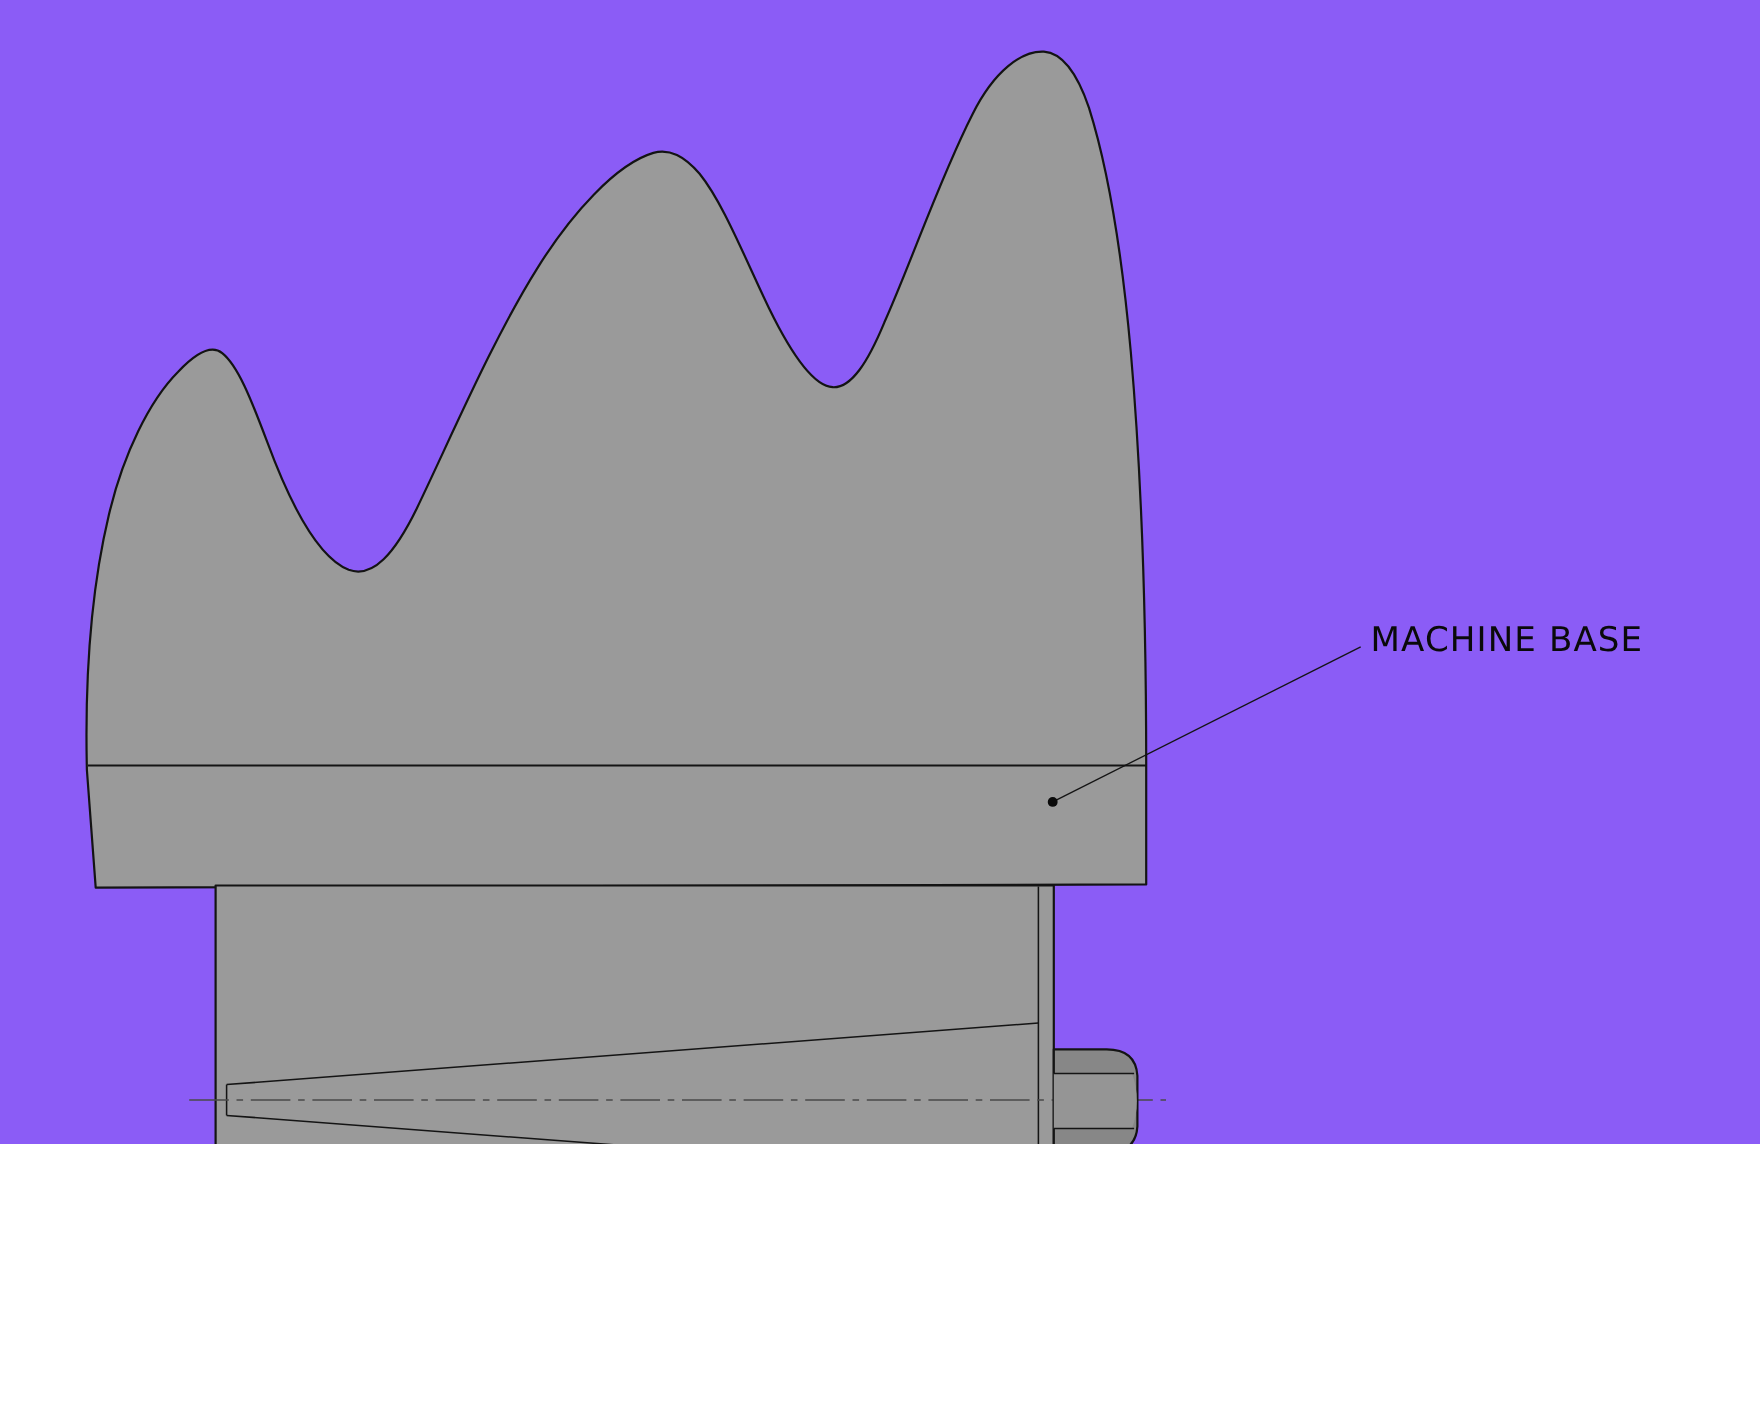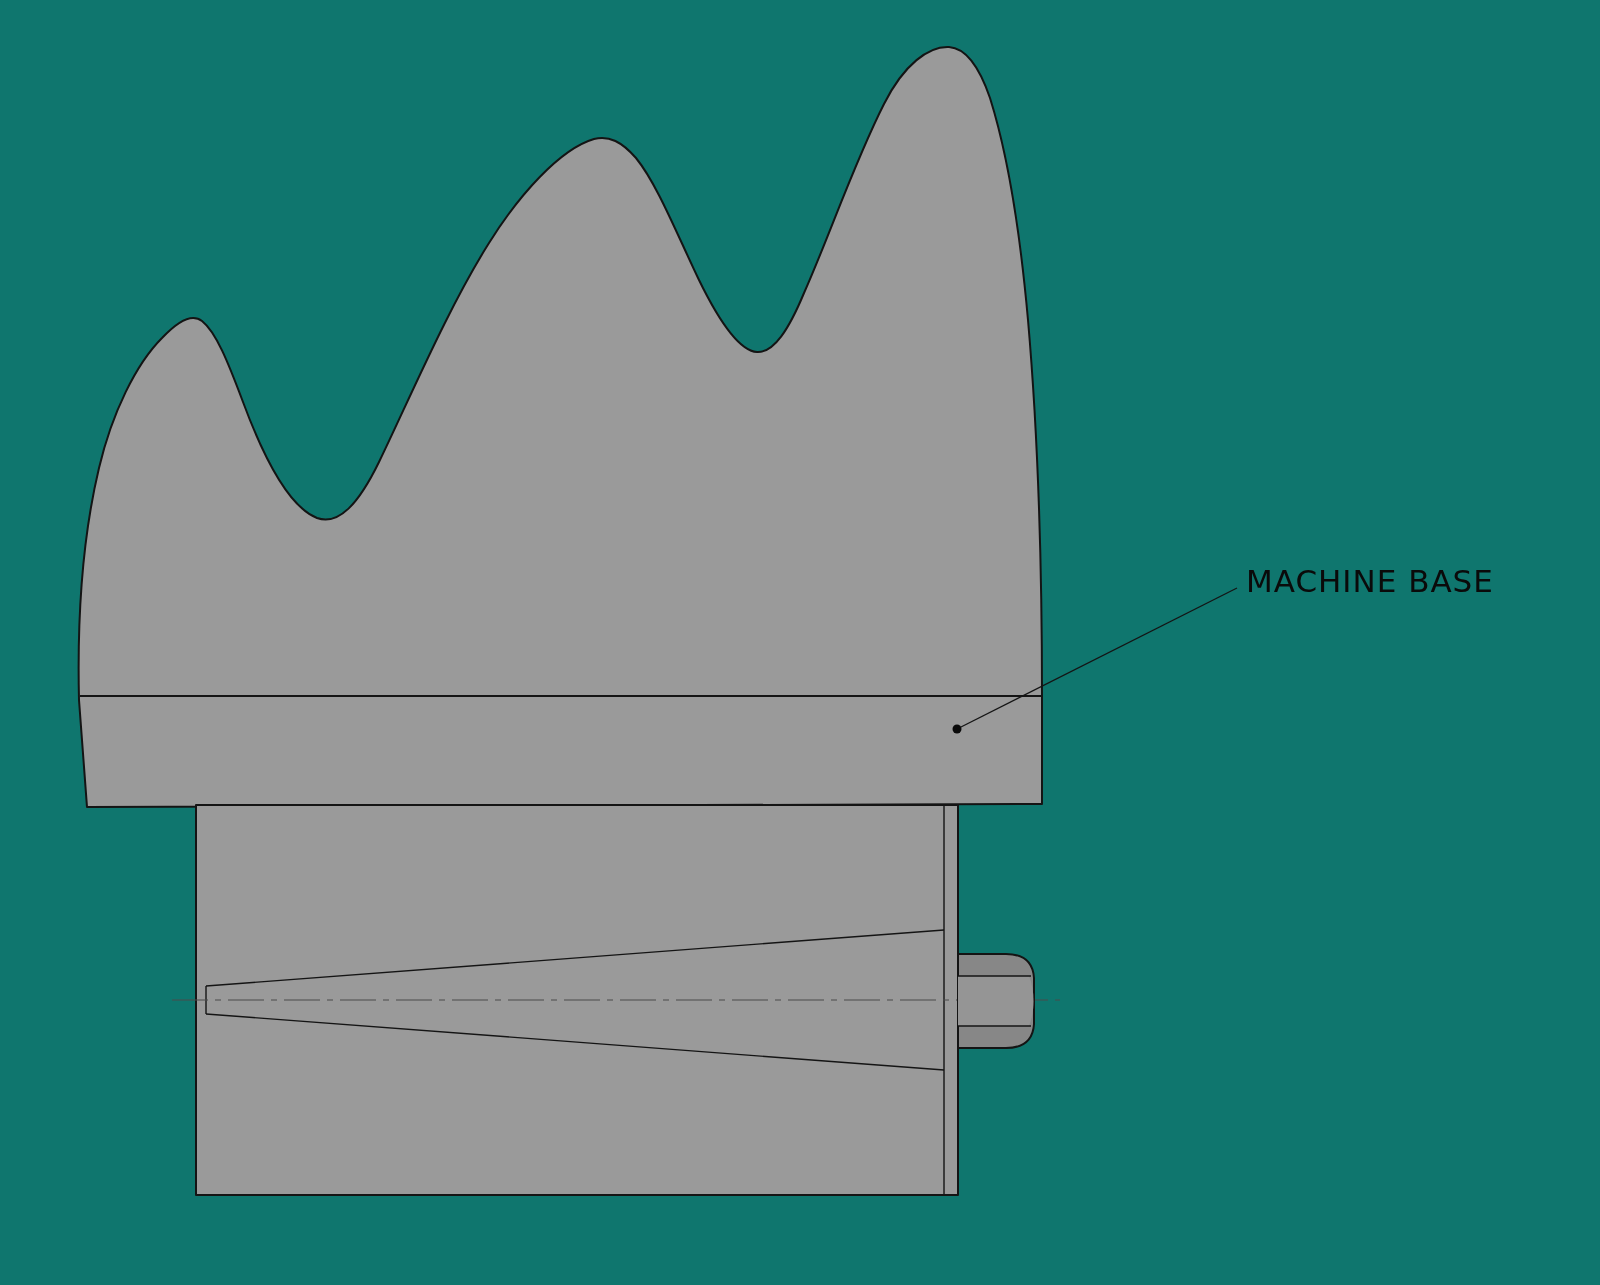--- a/index.html
+++ b/index.html
@@ -4,22 +4,22 @@
 <style>
   html, body {
     margin: 0;
     padding: 0;
     background: #ffffff;
     font-family: "DejaVu Sans", "Liberation Sans", sans-serif;
   }
   .canvas {
     position: relative;
     width: 1600px;
-    height: 1285px;
-    background: #0f766e;
+    height: 1040px;
+    background: #8b5cf6;
     overflow: hidden;
   }
   svg { display: block; }
   .outline {
     stroke: #141414;
     stroke-width: 2;
     stroke-linejoin: round;
   }
   .edge {
     stroke: #141414;

